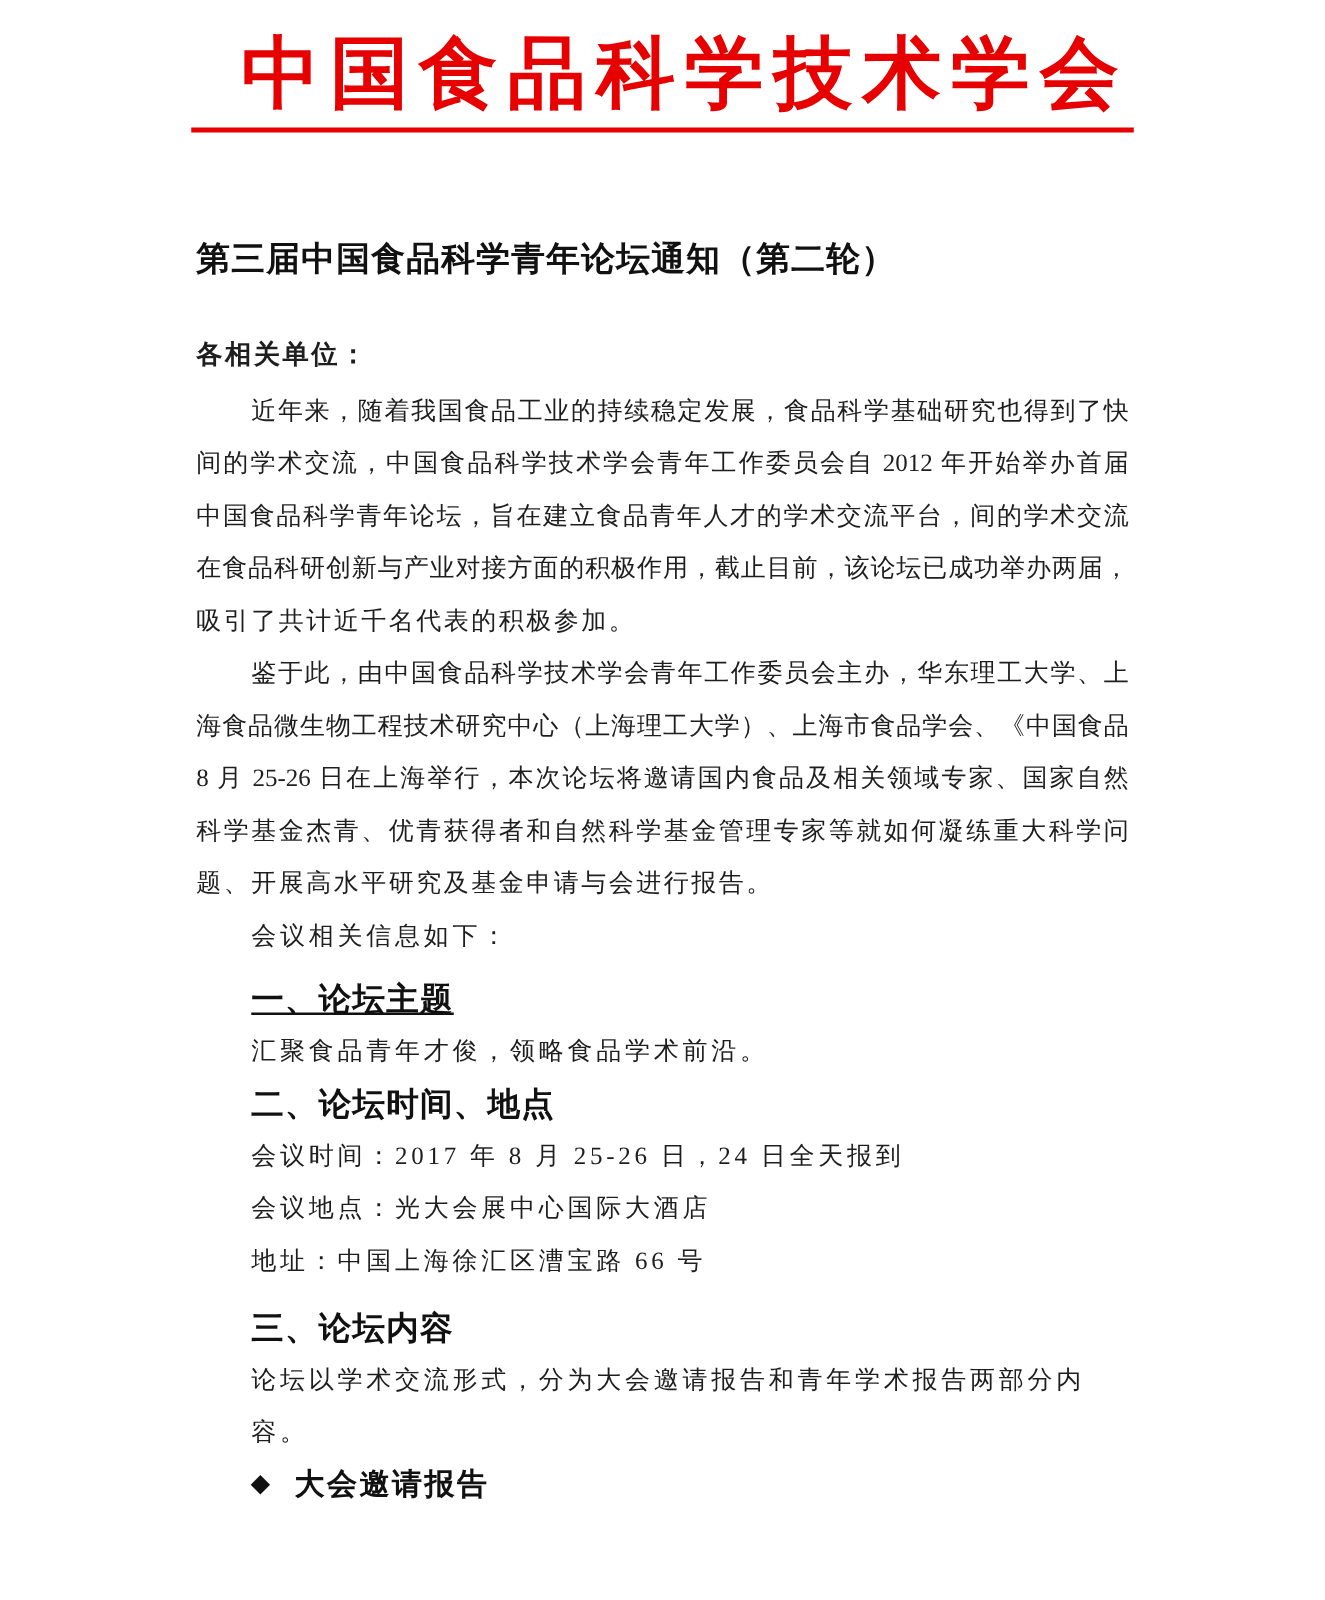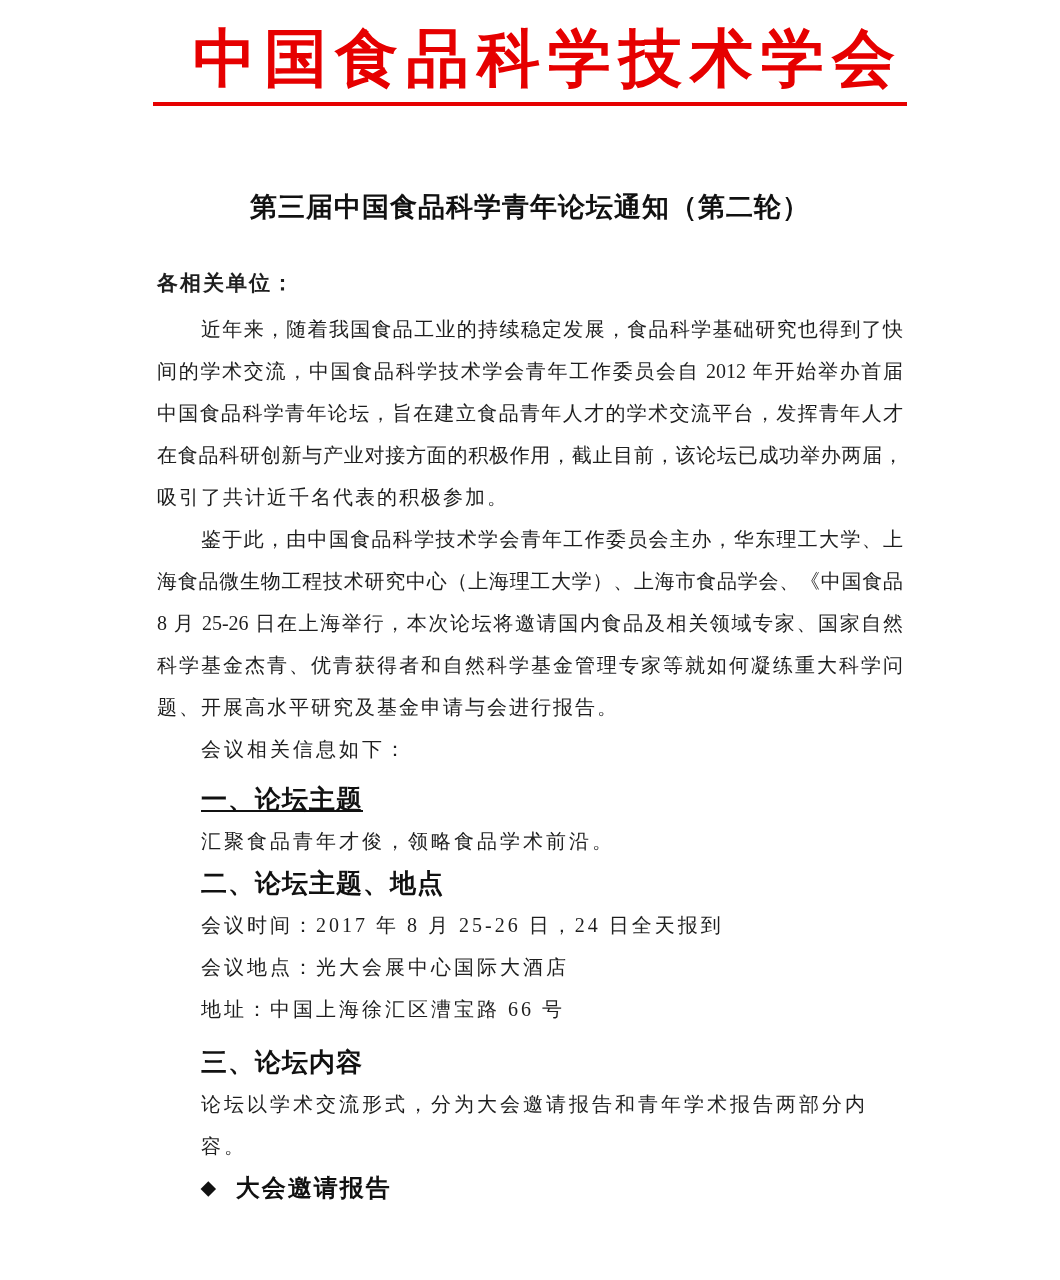--- a/index.html
+++ b/index.html
@@ -31,21 +31,20 @@
     margin: 8px -4px 0 -4px;
   }
   
   .doc-title {
     margin: 84px 0 0 0;
     font-family: "Liberation Sans", sans-serif;
     font-weight: bold;
     font-size: 27px;
     letter-spacing: 1px;
     line-height: 34px;
-    text-align: center;
     color: #111111;
   }
   
   .salutation {
     margin: 38px 0 4px 0;
     font-weight: bold;
     font-size: 21px;
     line-height: 42px;
     letter-spacing: 2px;
   }
@@ -109,21 +108,21 @@
     <div class="red-rule"></div>
   </div>
 
   <h1 class="doc-title">第三届中国食品科学青年论坛通知（第二轮）</h1>
 
   <p class="salutation">各相关单位：</p>
 
   <div class="para">
     <div class="line fill indent">近年来，随着我国食品工业的持续稳定发展，食品科学基础研究也得到了快</div>
     <div class="line fill">间的学术交流，中国食品科学技术学会青年工作委员会自 2012 年开始举办首届</div>
-    <div class="line fill">中国食品科学青年论坛，旨在建立食品青年人才的学术交流平台，发挥青年人才</div>
+    <div class="line fill">中国食品科学青年论坛，旨在建立食品青年人才的学术交流平台，间的学术交流</div>
     <div class="line fill">在食品科研创新与产业对接方面的积极作用，截止目前，该论坛已成功举办两届，</div>
     <div class="line">吸引了共计近千名代表的积极参加。</div>
   </div>
 
   <div class="para">
     <div class="line fill indent">鉴于此，由中国食品科学技术学会青年工作委员会主办，华东理工大学、上</div>
     <div class="line fill">海食品微生物工程技术研究中心（上海理工大学）、上海市食品学会、《中国食品</div>
     <div class="line fill">8 月 25-26 日在上海举行，本次论坛将邀请国内食品及相关领域专家、国家自然</div>
     <div class="line fill">科学基金杰青、优青获得者和自然科学基金管理专家等就如何凝练重大科学问</div>
     <div class="line">题、开展高水平研究及基金申请与会进行报告。</div>
@@ -132,21 +131,21 @@
   <div class="para">
     <div class="line indent spaced">会议相关信息如下：</div>
   </div>
 
   <div>
     <div class="sec-heading gap8">一、论坛主题</div>
     <div class="sec-line">汇聚食品青年才俊，领略食品学术前沿。</div>
   </div>
 
   <div>
-    <div class="sec-heading">二、论坛主题、地点</div>
+    <div class="sec-heading">二、论坛时间、地点</div>
     <div class="sec-line">会议时间：2017 年 8 月 25-26 日，24 日全天报到</div>
     <div class="sec-line">会议地点：光大会展中心国际大酒店</div>
     <div class="sec-line">地址：中国上海徐汇区漕宝路 66 号</div>
   </div>
 
   <div>
     <div class="sec-heading gap11">三、论坛内容</div>
     <div class="sec-line">论坛以学术交流形式，分为大会邀请报告和青年学术报告两部分内容。</div>
   </div>
 

